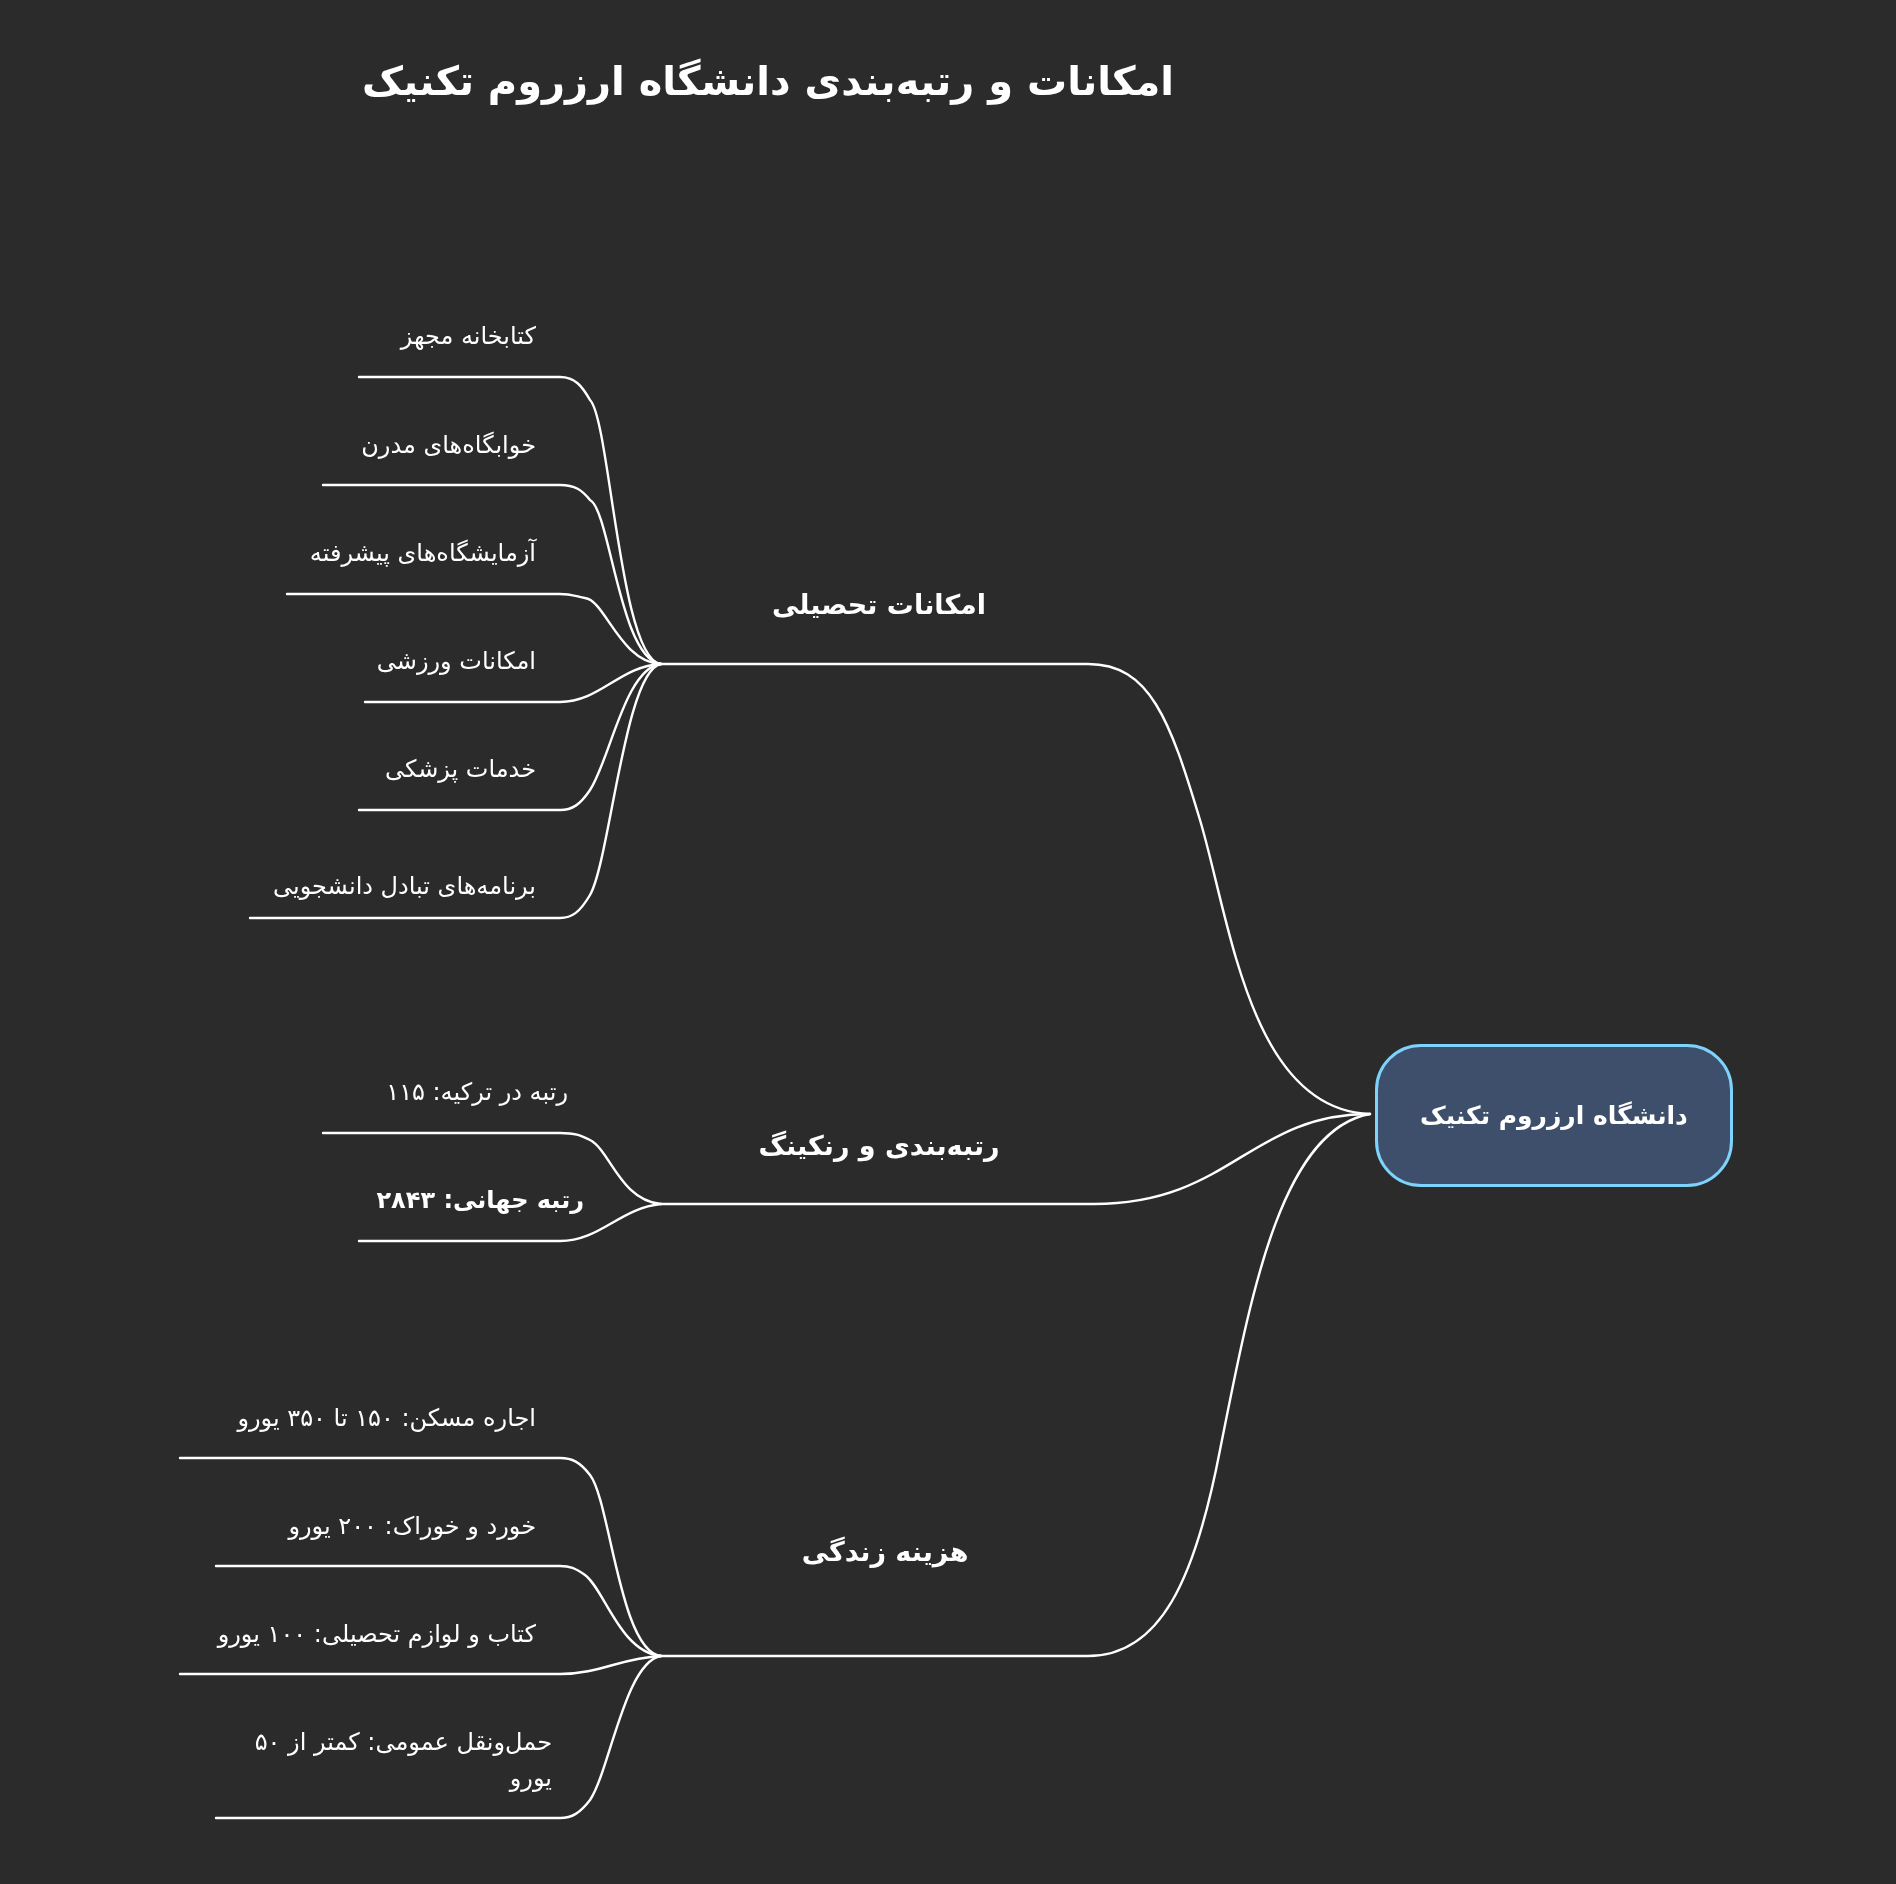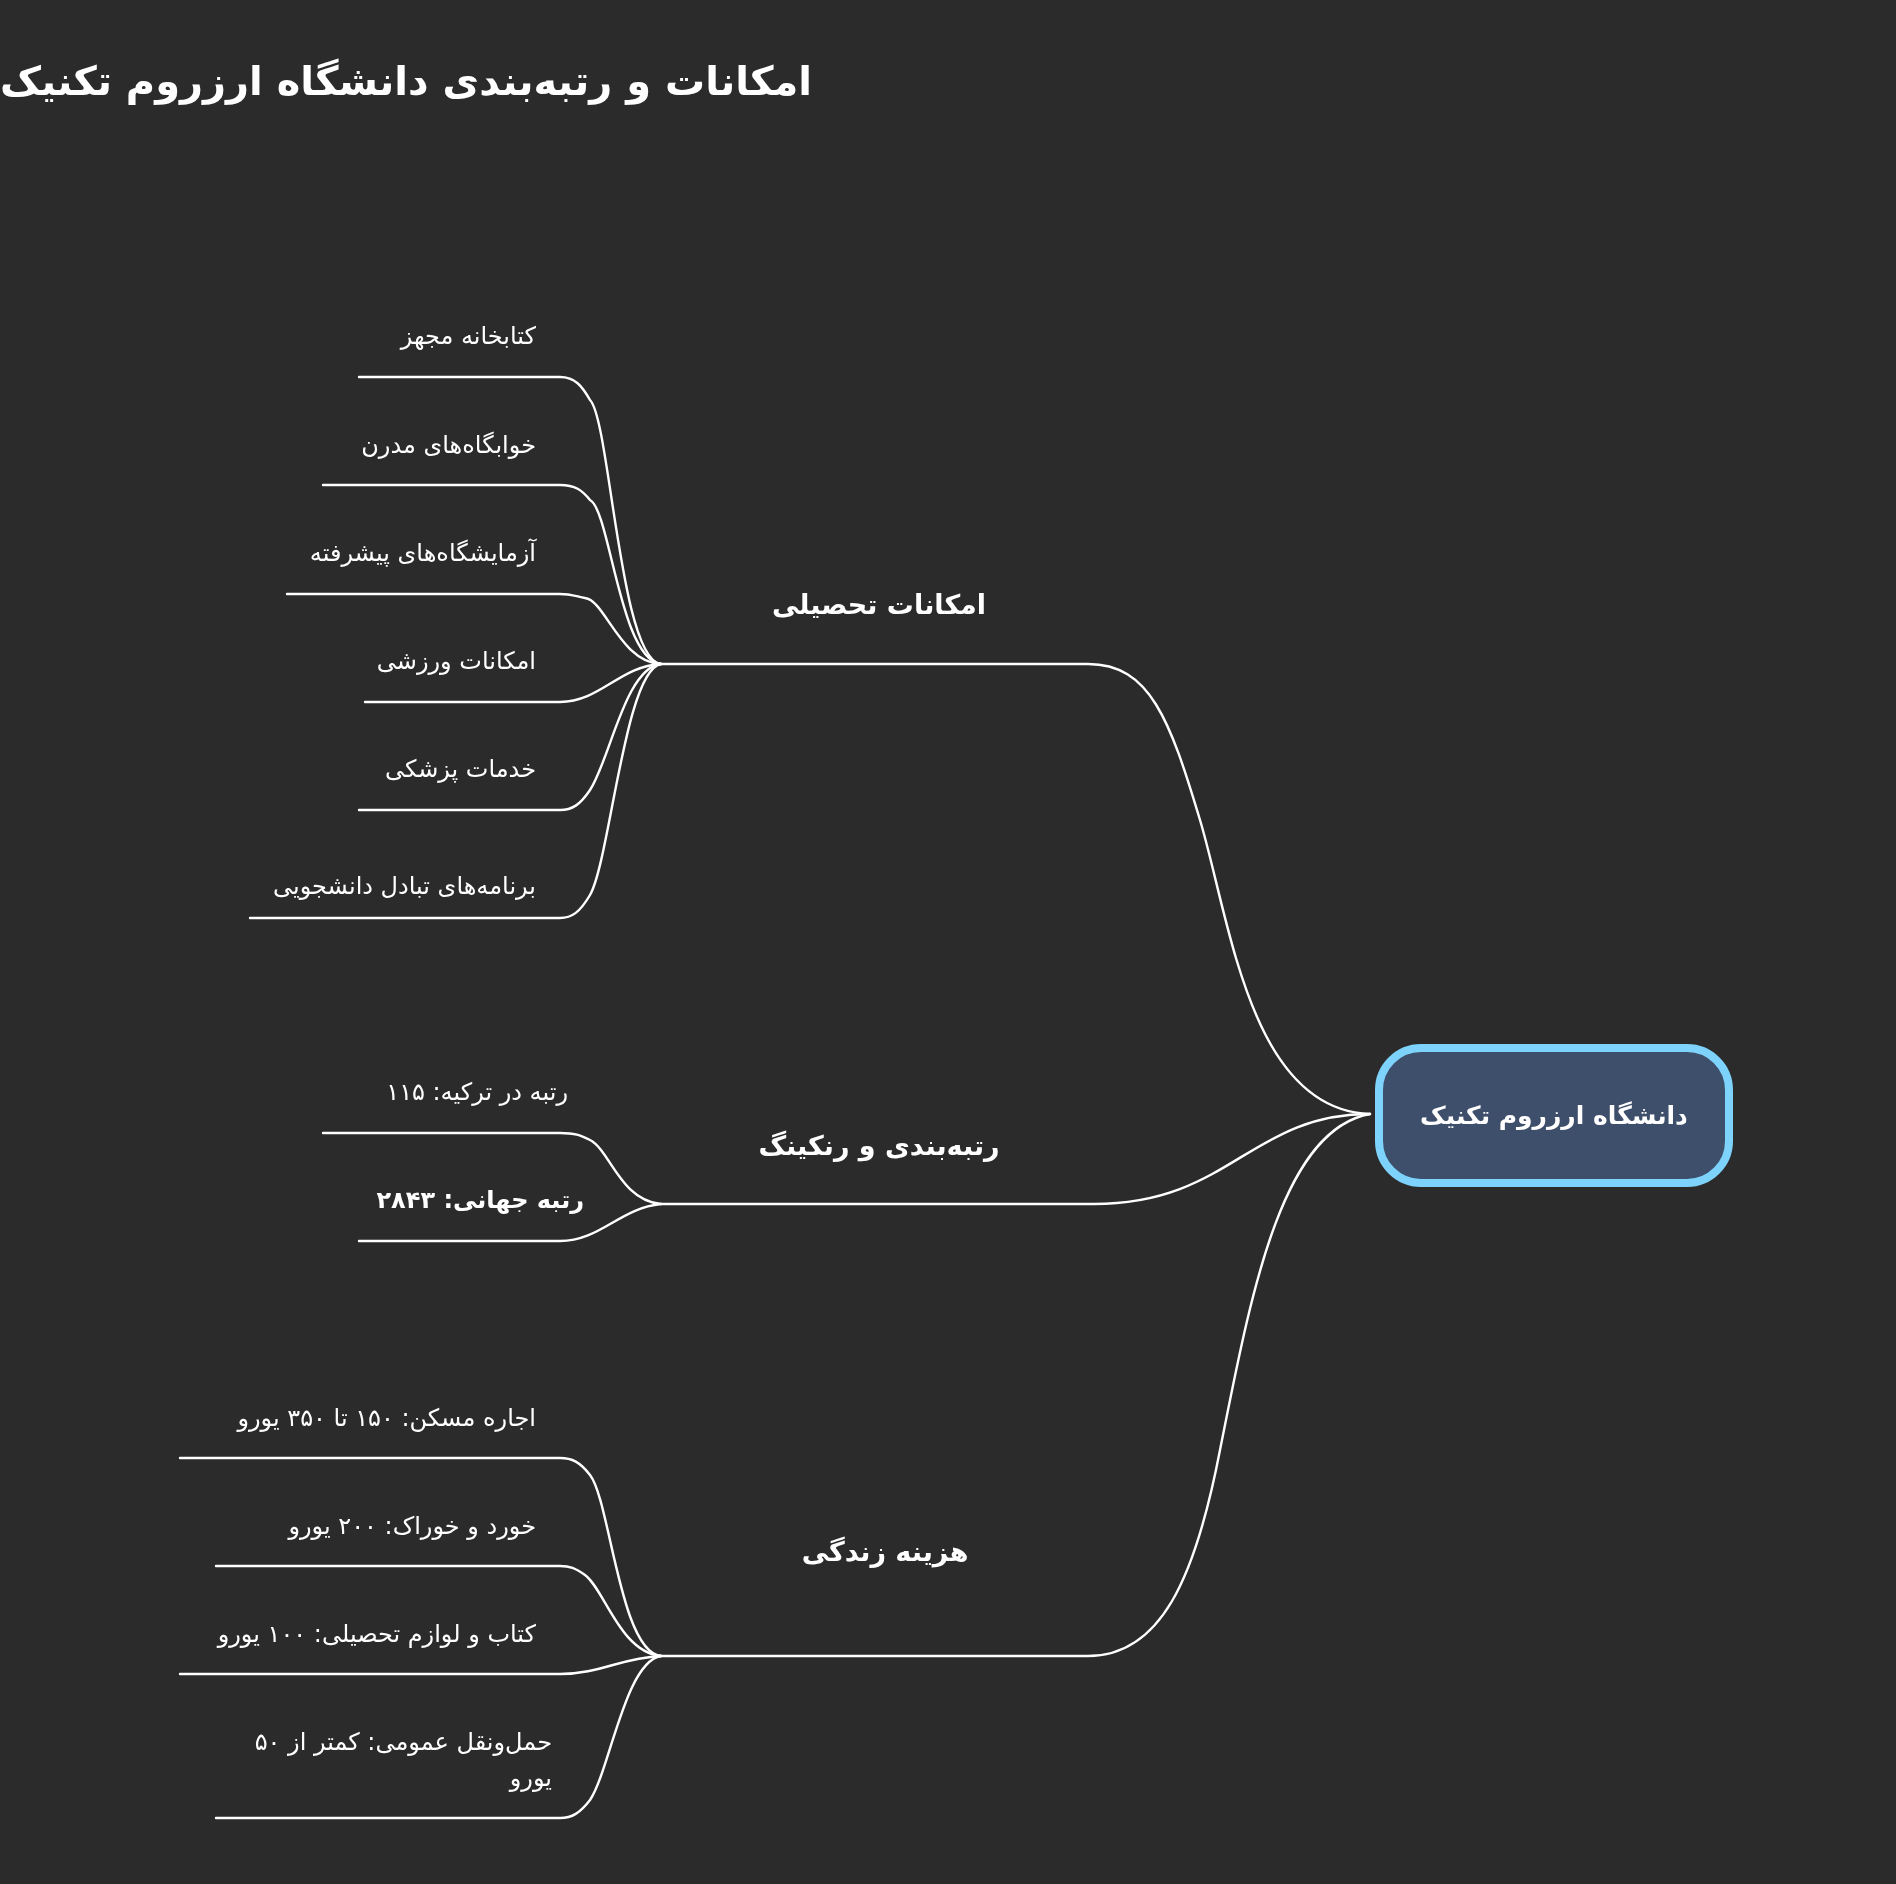--- a/index.html
+++ b/index.html
@@ -6,30 +6,30 @@
   body {
     width: 1896px; height: 1884px;
     background: #2b2b2b;
     position: relative;
     overflow: hidden;
     font-family: "DejaVu Sans", "Liberation Sans", sans-serif;
     color: #ffffff;
   }
   .title {
     position: absolute; left: 0; top: 58px; width: 1536px;
-    text-align: left; font-size: 40px; font-weight: bold;
+    text-align: center; font-size: 40px; font-weight: bold;
     direction: rtl;
   }
   svg.links { position: absolute; left: 0; top: 0; }
   .root {
     position: absolute; left: 1375px; top: 1044px;
     width: 358px; height: 143px;
     box-sizing: border-box;
     background: #3e4f6b;
-    border: 8px solid #7dd3fc;
+    border: 3px solid #7dd3fc;
     border-radius: 46px;
     display: flex; align-items: center; justify-content: center;
     font-size: 25px; font-weight: bold; direction: rtl;
   }
   .branch-label {
     position: absolute; font-size: 27px; font-weight: bold;
     direction: rtl; text-align: center; white-space: nowrap;
     transform: translateX(-50%);
   }
   .leaf {

